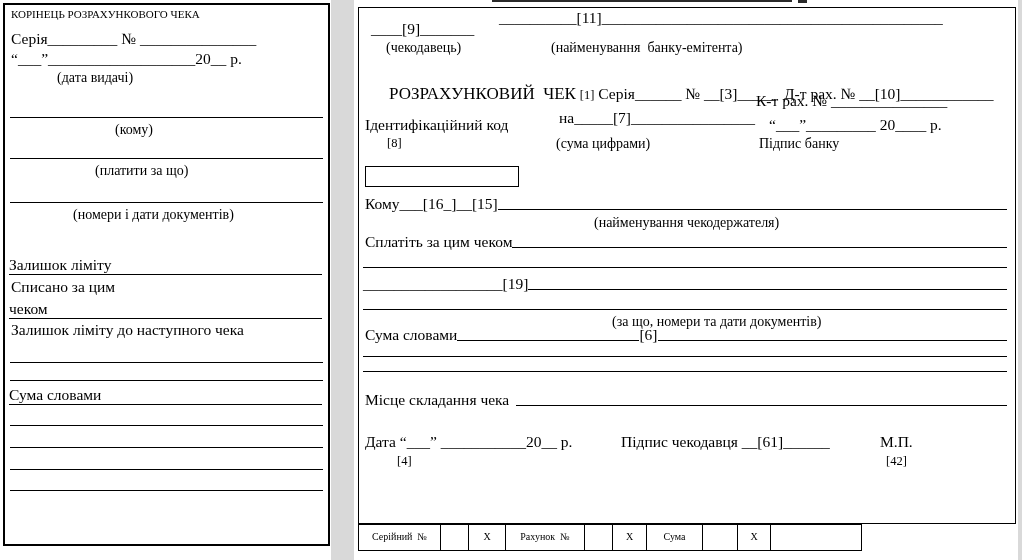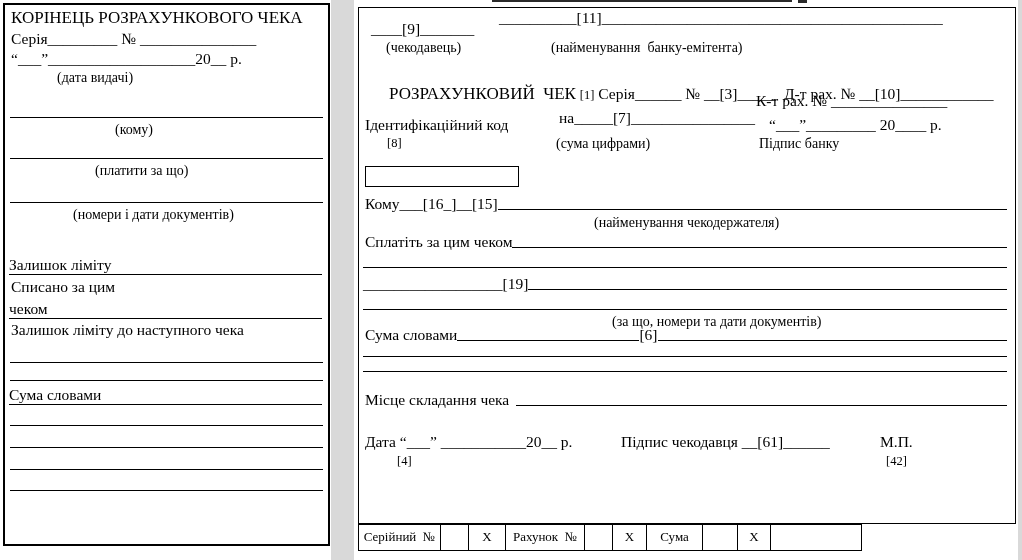--- a/index.html
+++ b/index.html
@@ -7,35 +7,35 @@
   .page {
     position:relative; width:1022px; height:560px; overflow:hidden;
     background:#ffffff; color:#000;
     font-family:"Liberation Serif","DejaVu Serif",serif;
   }
   .abs { position:absolute; white-space:pre; }
   .panel { position:absolute; background:#fff; }
   .stub  { left:3px; top:3px; width:327px; height:543px; border:2px solid #000; }
   .check { left:358px; top:7px; width:658px; height:517px; border:1.5px solid #000; }
   .fs17 { font-size:17px; }
-  .fs16 { font-size:17px; }
+  .fs16 { font-size:11px; }
   .fs15 { font-size:15.5px; line-height:20px; }
   .fs14 { font-size:14px; line-height:17px; }
   .fs12 { font-size:12.5px; line-height:15px; }
   .hr { position:absolute; border-bottom:1.4px solid #000; height:0; }
   .ruled { position:absolute; border-bottom:1.4px solid #000; line-height:21px; height:21px; white-space:pre; }
   .flexrow { position:absolute; display:flex; align-items:flex-start; height:20px; }
   .fill-line { border-bottom:1.3px solid #000; height:16px; flex:1 1 auto; }
   .gap-shade { position:absolute; background:#d9d9d9; }
   .clip-art { position:absolute; background:#2a2a2a; }
   .idbox { position:absolute; border:1.6px solid #000; background:#fff; }
   .strip { position:absolute; left:358px; top:524px; height:27px; display:flex; border:1.5px solid #000; background:#fff; }
   .strip .cell {
     border-right:1.4px solid #000; height:100%;
-    font-size:13px; line-height:23px; text-align:center; white-space:pre;
+    font-size:10px; line-height:23px; text-align:center; white-space:pre;
   }
   .strip .cell:last-child { border-right:none; }
 </style>
 </head>
 <body>
 
 <div class="page">
 
   <div class="clip-art" style="left:492px; top:0; width:300px; height:2px;"></div>
   <div class="clip-art" style="left:798px; top:0; width:9px; height:3px;"></div>

